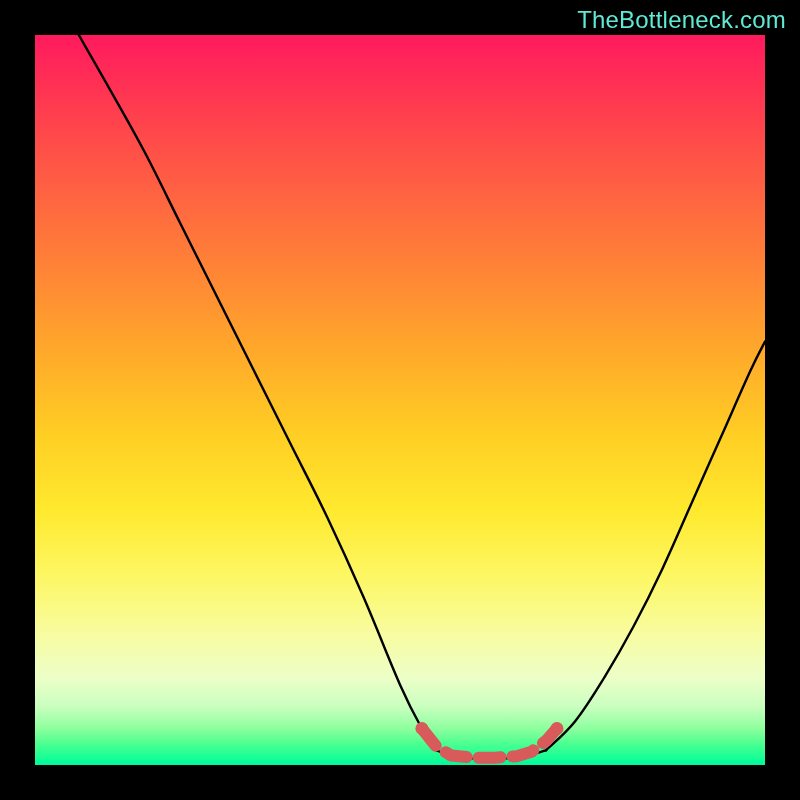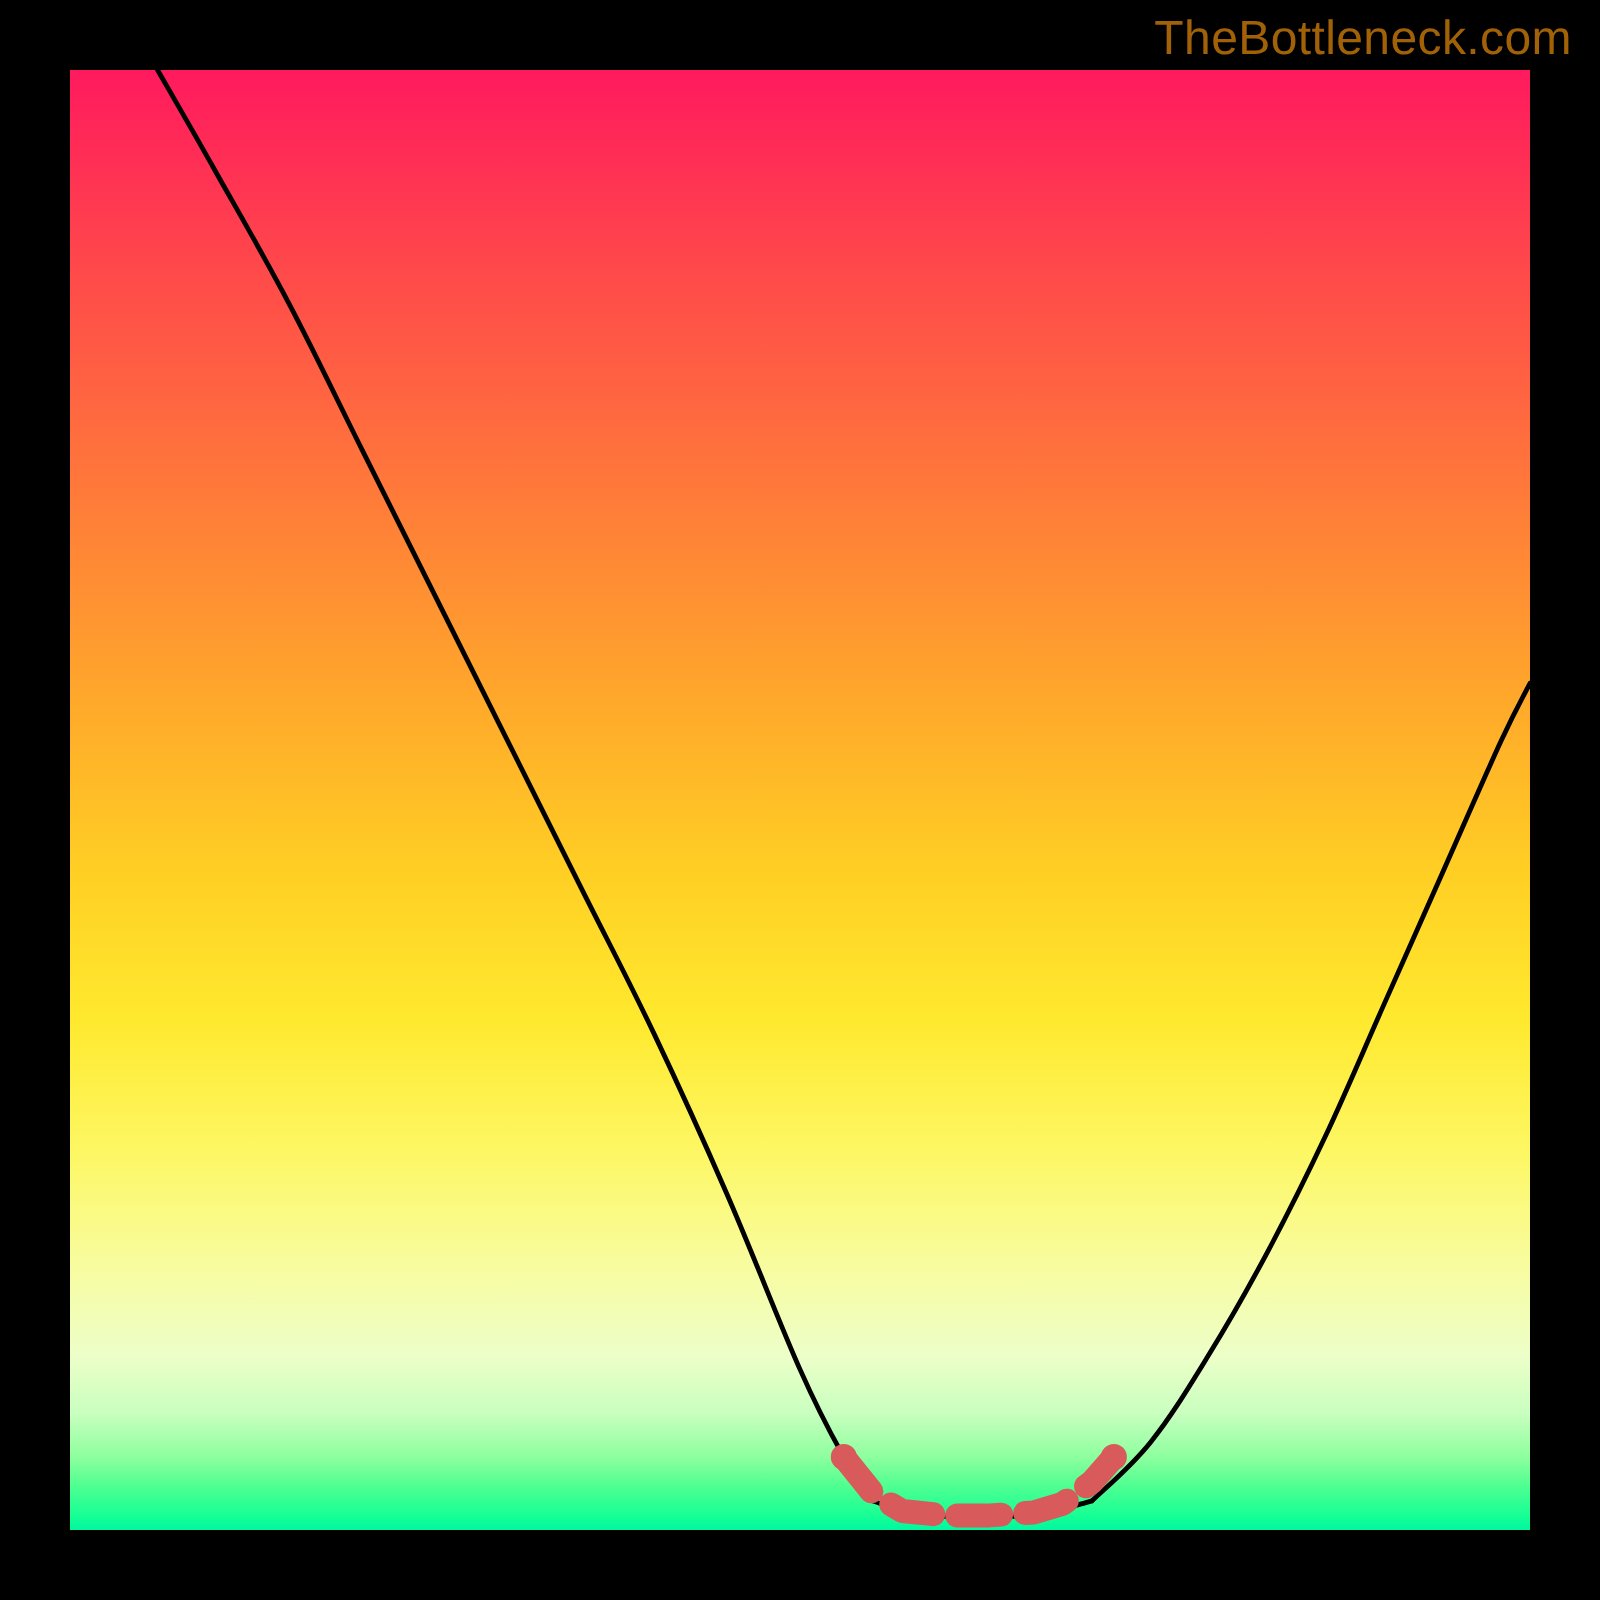--- a/index.html
+++ b/index.html
@@ -43,21 +43,21 @@
       #8dff9e 95%,
       #4fff91 97%,
       #17ff95 99%,
       #00f7a0 100%
     );
   }
   .watermark {
     position: absolute;
     top: 6px;
     right: 14px;
-    color: #a16207;
+    color: #5eead4;
     font-size: 24px;
     letter-spacing: 0.2px;
     font-weight: 400;
     user-select: none;
   }
   svg.curves {
     position: absolute;
     left: 0;
     top: 0;
     width: 730px;

